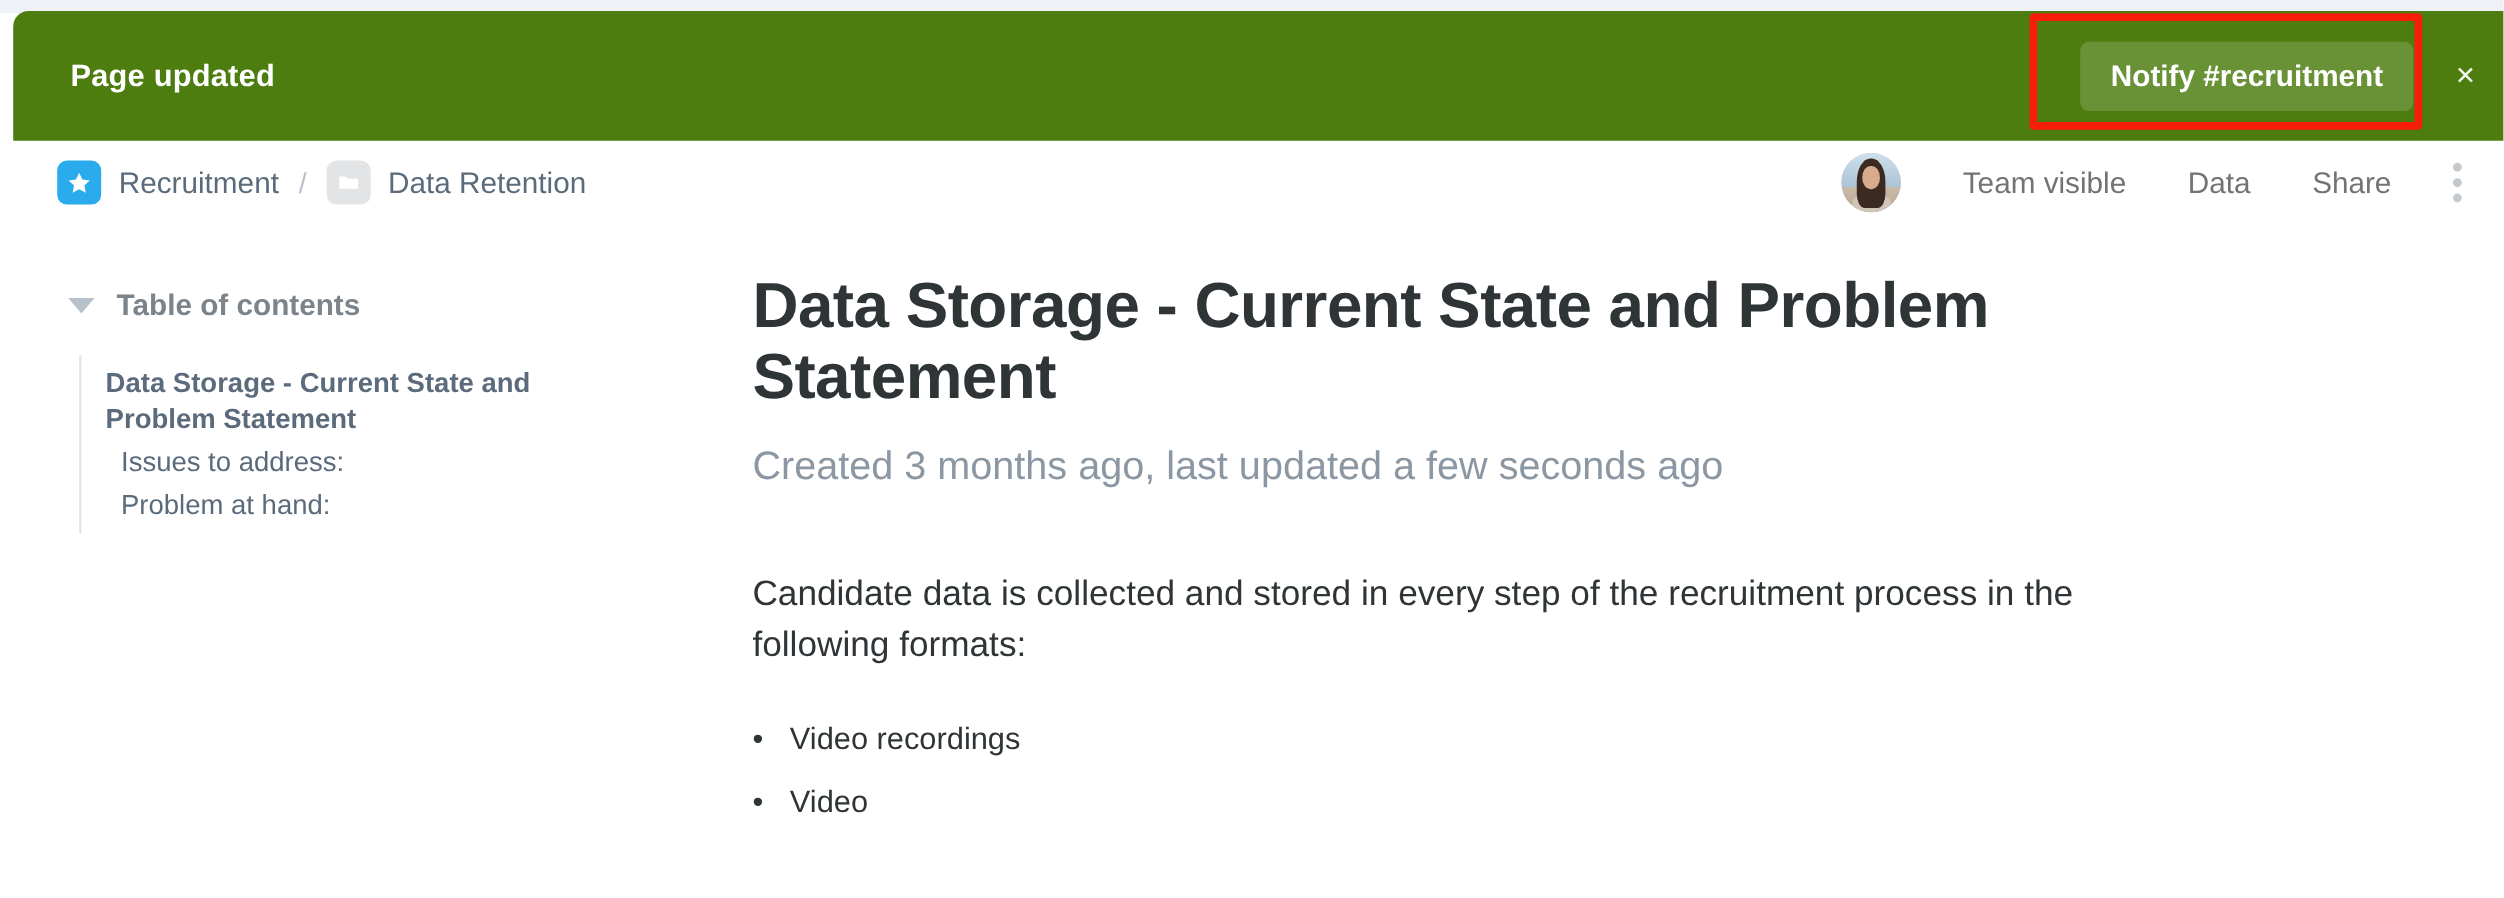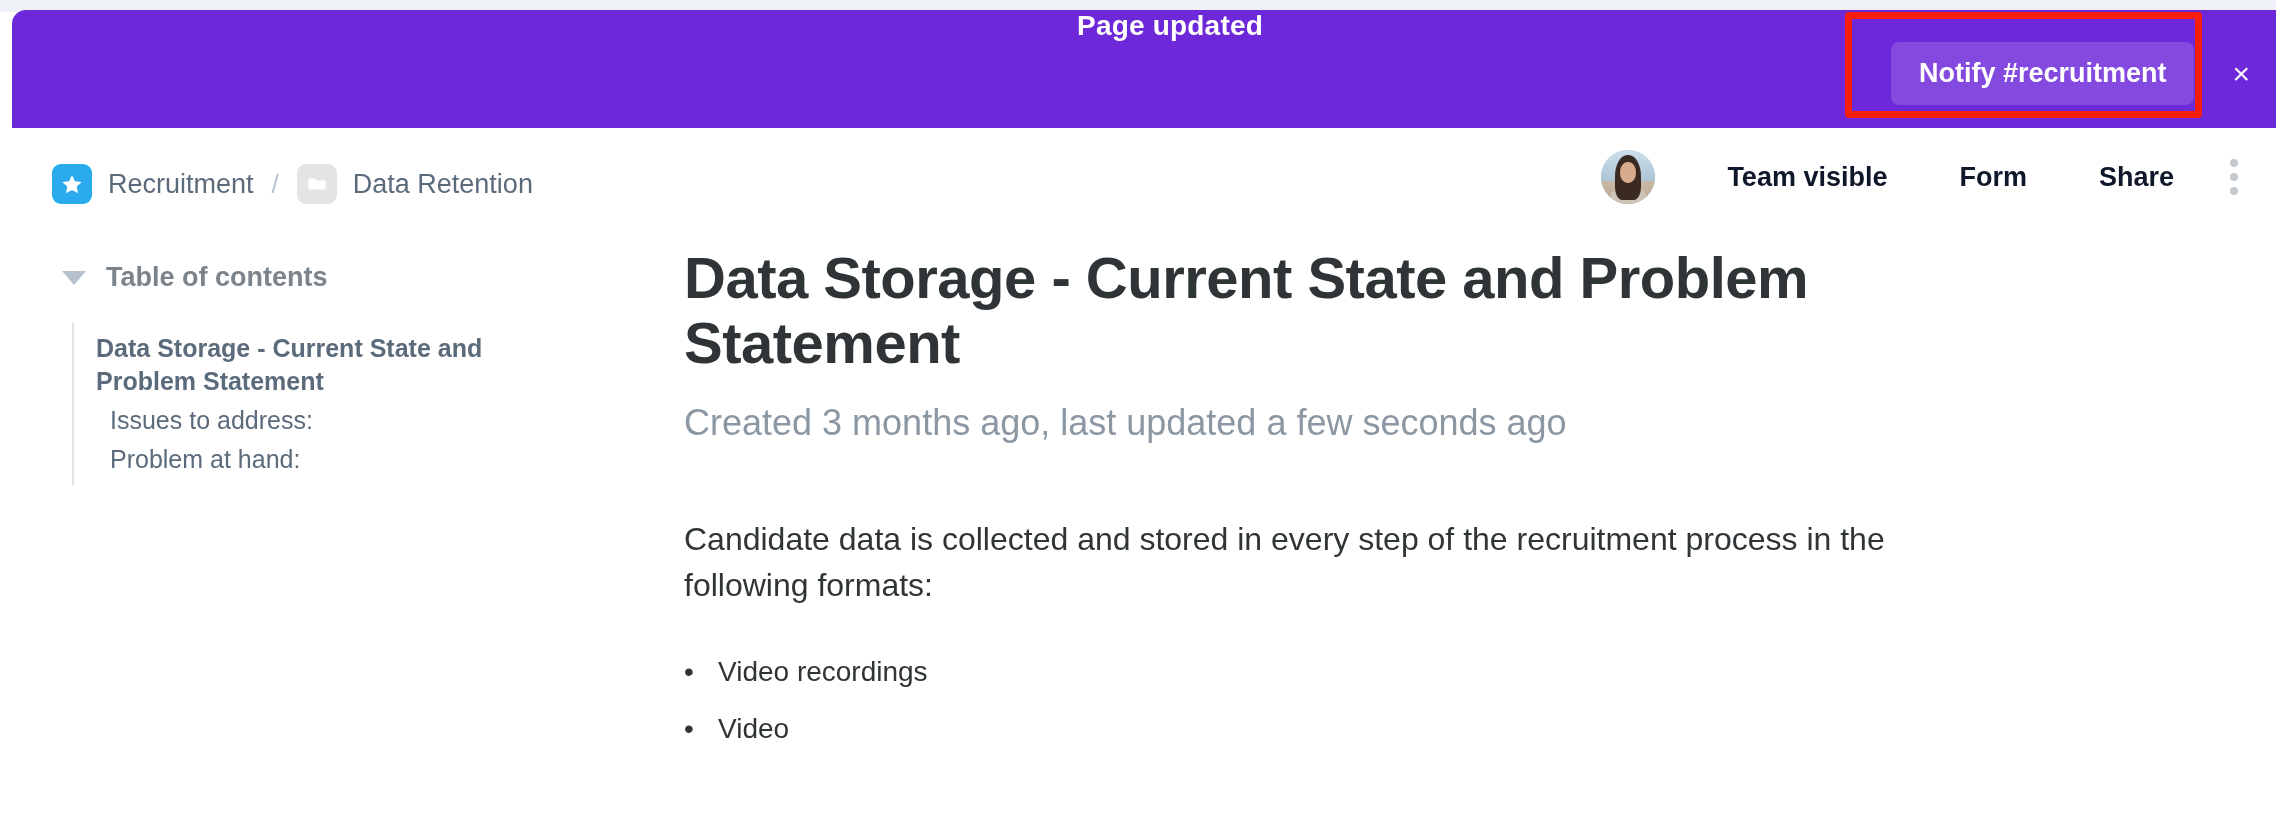--- a/index.html
+++ b/index.html
@@ -25,26 +25,25 @@
     left: 0; top: 0;
     width: 2276px; height: 12px;
     background: #eef2f7;
   }
 
   
   .banner {
     position: absolute;
     left: 12px; top: 10px;
     width: 2264px; height: 118px;
-    background: #6d28d9;
+    background: #4d7c0f;
     border-top-left-radius: 14px;
     display: flex;
     align-items: center;
     padding: 0 0 0 52px;
-    flex-direction: column;
   }
 
   .banner-title {
     color: #ffffff;
     font-size: 28px;
     font-weight: bold;
     letter-spacing: 0.2px;
   }
 
   .banner-actions {
@@ -97,21 +96,21 @@
     font-family: "Liberation Sans", sans-serif;
     opacity: 0.95;
   }
 
   
   .header-row {
     position: absolute;
     left: 0; top: 128px;
     width: 2276px; height: 76px;
     display: flex;
-    align-items: flex-end;
+    align-items: center;
     padding: 0 34px 0 52px;
   }
 
   .breadcrumb {
     display: flex;
     align-items: center;
     gap: 0;
   }
 
   .star-tile {
@@ -183,26 +182,25 @@
     border-radius: 46%;
   }
   .avatar .body {
     position: absolute; left: 18%; bottom: 0;
     width: 64%; height: 30%;
     background: #cfc4b6;
     border-radius: 40% 40% 0 0;
   }
 
   .header-action {
-    color: #0f172a;
+    color: #737373;
     font-size: 27px;
-    margin-left: 72px;
+    margin-left: 56px;
     cursor: pointer;
     white-space: nowrap;
-    font-weight: bold;
   }
 
   .kebab {
     margin-left: 52px;
     display: flex;
     flex-direction: column;
     gap: 6px;
     cursor: pointer;
     padding: 4px;
   }
@@ -361,21 +359,21 @@
 
     <div class="header-right">
       <div class="avatar">
         <div class="sky"></div>
         <div class="ground"></div>
         <div class="body"></div>
         <div class="hair"></div>
         <div class="face"></div>
       </div>
       <span class="header-action">Team visible</span>
-      <span class="header-action">Form</span>
+      <span class="header-action">Data</span>
       <span class="header-action">Share</span>
       <span class="kebab">
         <span></span>
           <span></span>
           <span></span>
       </span>
     </div>
   </div>
 
   <div class="body-row">

